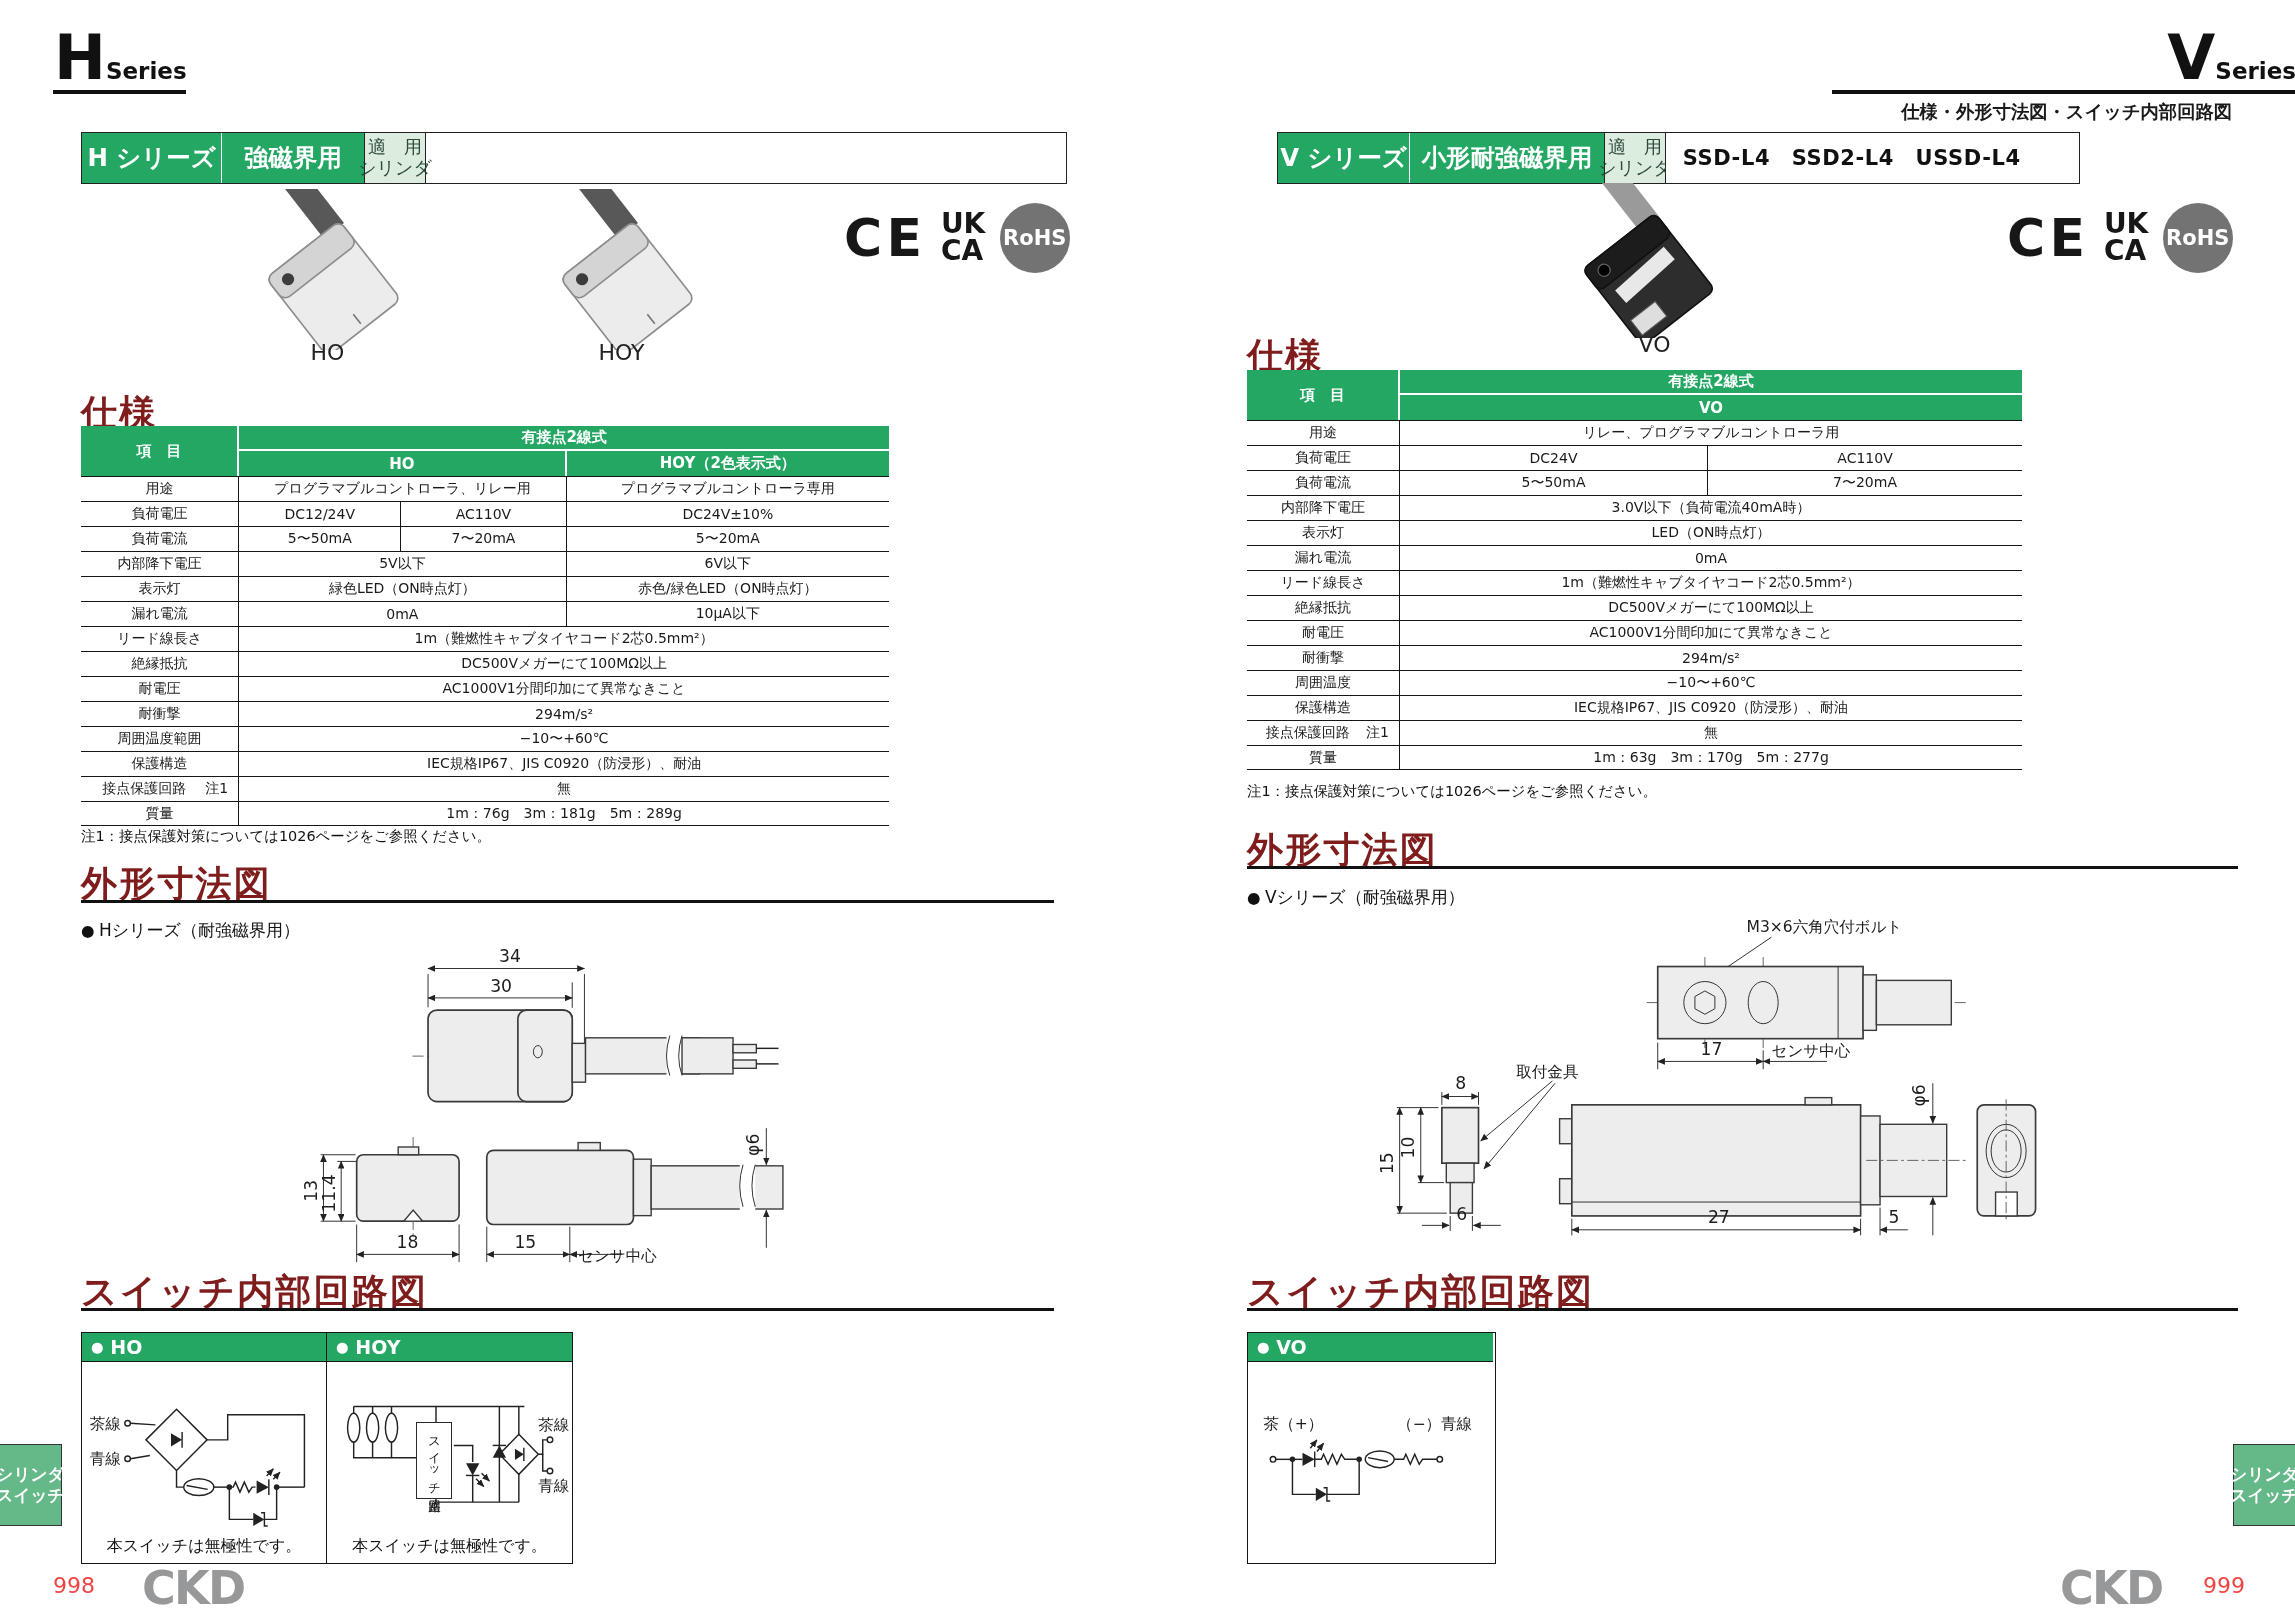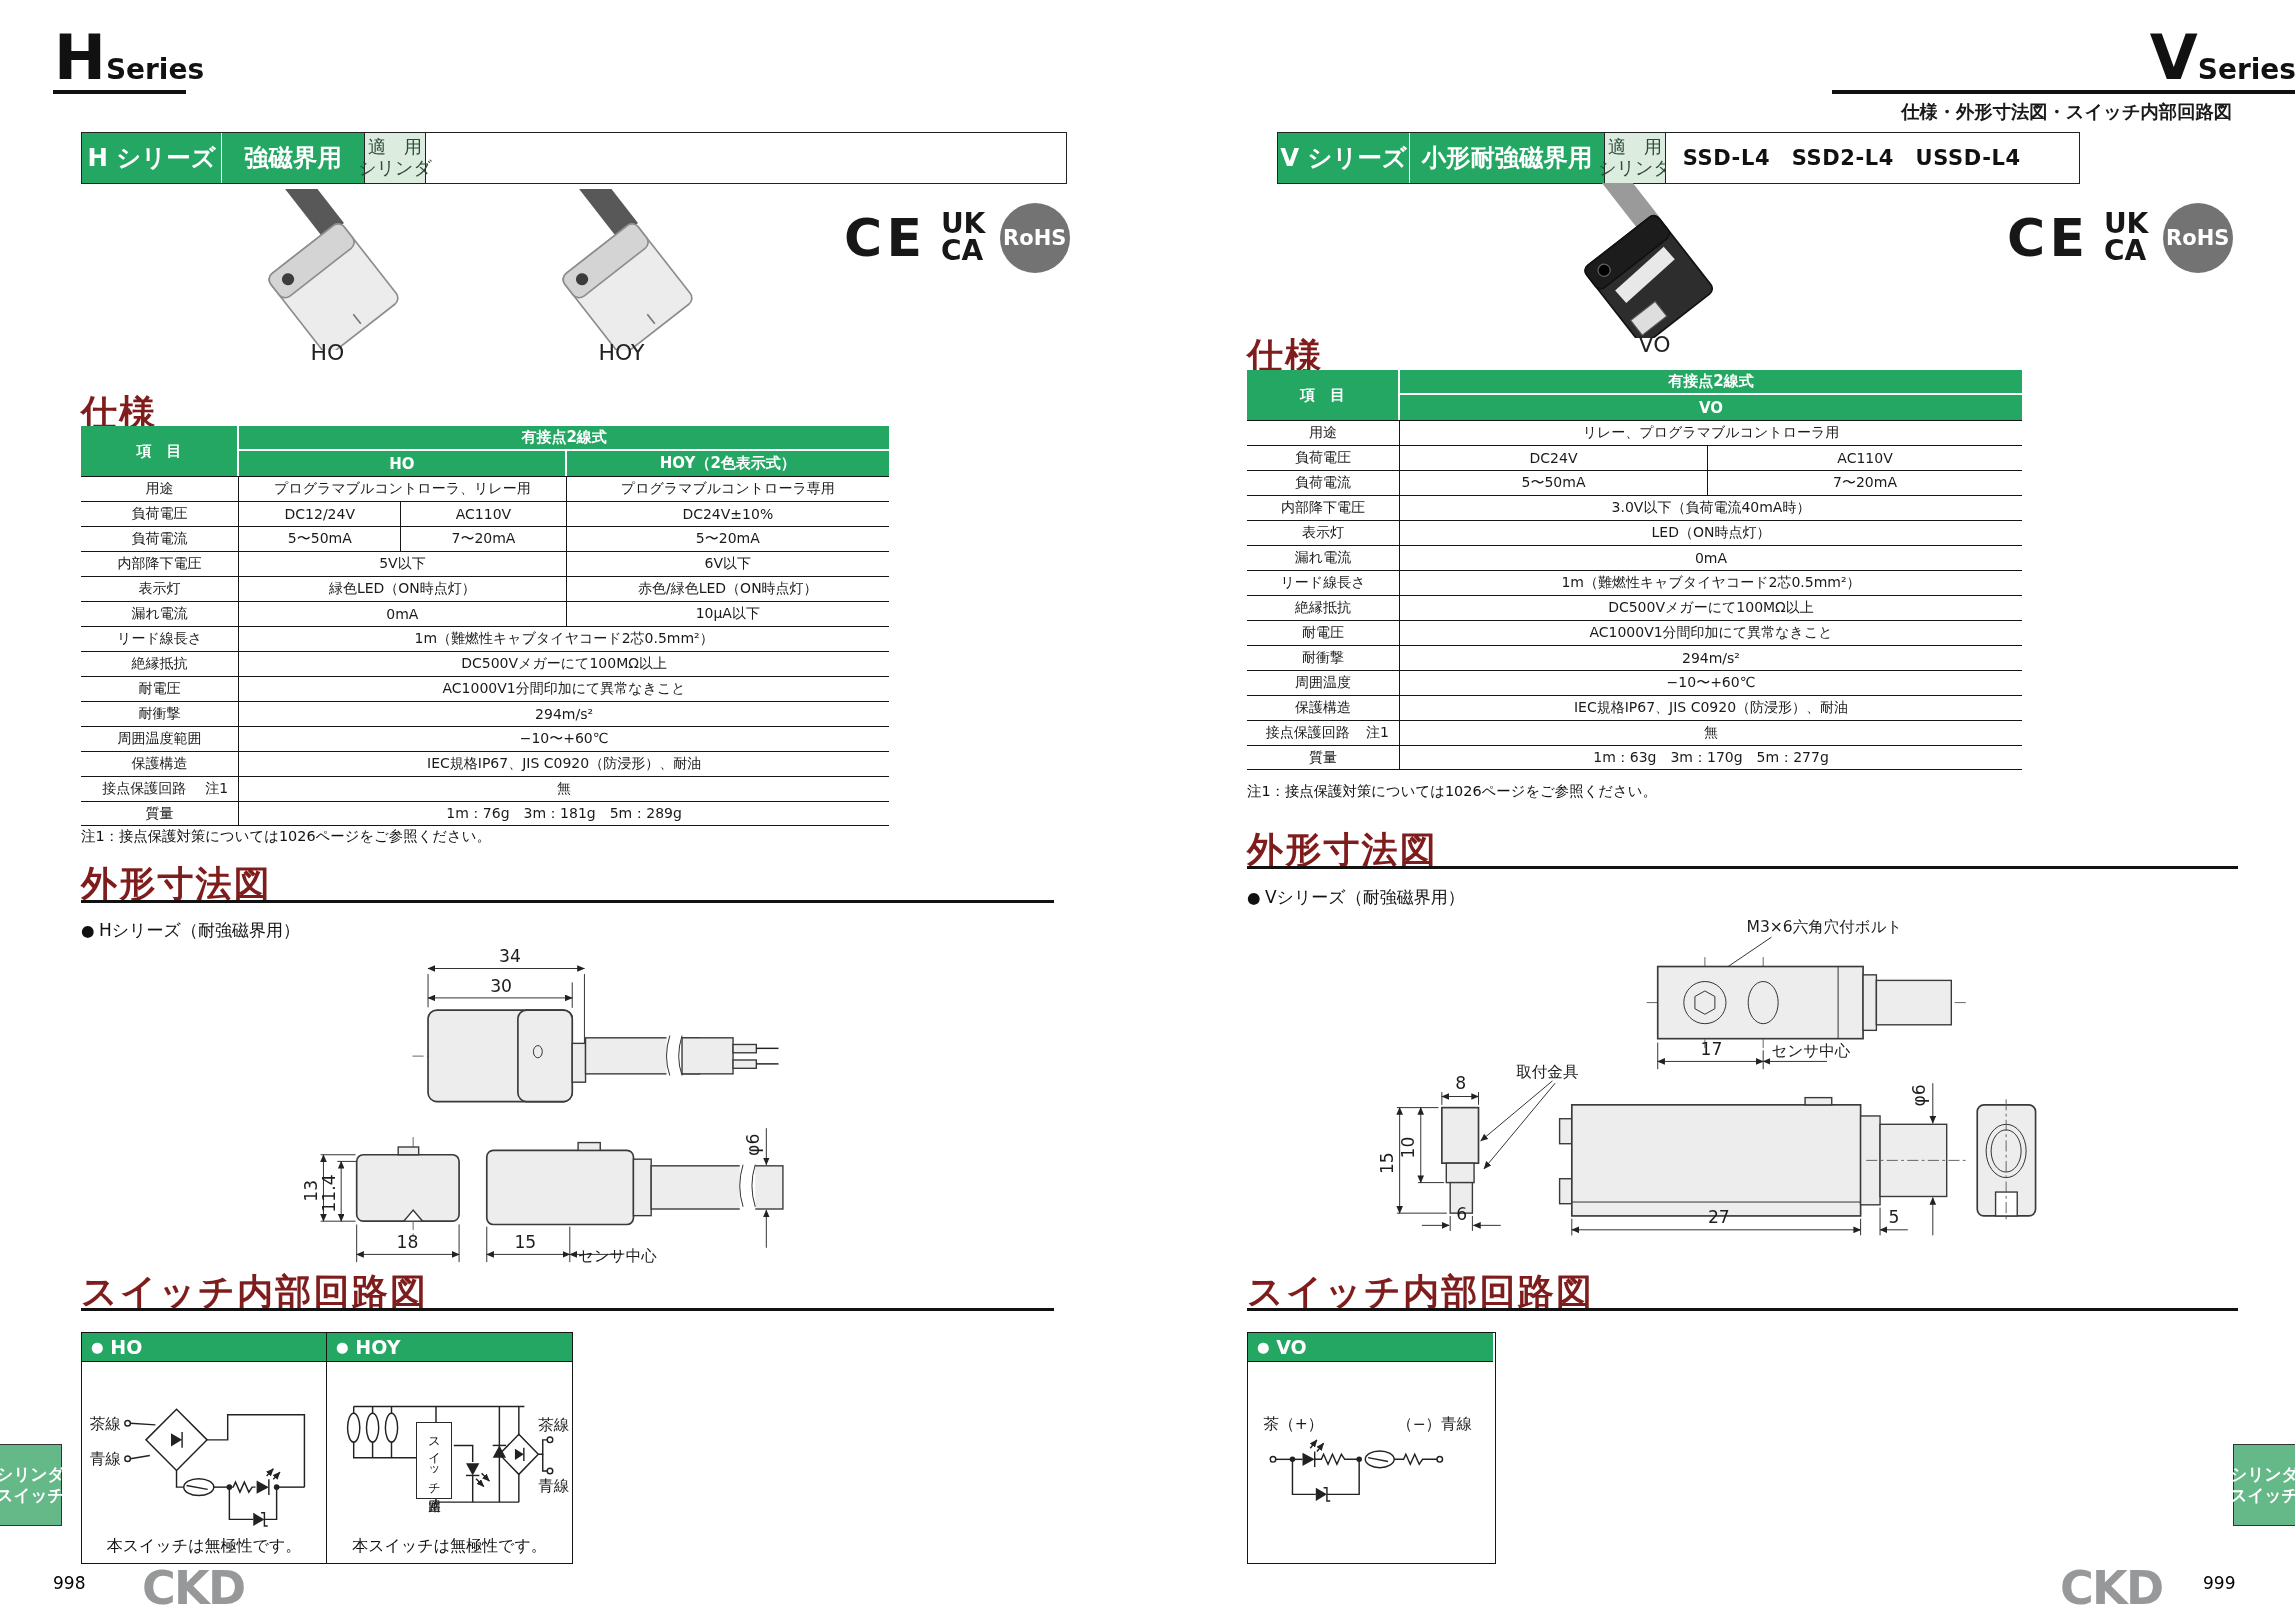--- a/index.html
+++ b/index.html
@@ -3,21 +3,21 @@
 <meta charset="utf-8">
 <style>
   html,body{margin:0;padding:0;background:#fff;}
   body{font-family:"DejaVu Sans","Liberation Sans",sans-serif;color:#1a1a1a;}
   #canvas{position:relative;width:2295px;height:1623px;background:#ffffff;overflow:hidden;}
   .abs{position:absolute;}
 
   
   .series-title{font-weight:bold;color:#111;white-space:nowrap;}
   .series-title .big{font-size:62px;line-height:1;}
-  .series-title .small{font-size:28px;font-weight:bold;}
+  .series-title .small{font-size:23px;font-weight:bold;}
   .title-rule{background:#111;height:3.9px;}
   .page-subtitle{font-size:18.3px;font-weight:bold;text-align:right;white-space:nowrap;}
 
   
   .product-bar{display:flex;height:52px;border:1.1px solid #222;box-sizing:border-box;background:#fff;}
   .pb-cell{display:flex;align-items:center;justify-content:center;box-sizing:border-box;}
   .pb-green{background:#23a763;color:#fff;font-size:24.4px;font-weight:bold;border-right:1.7px solid #fff;white-space:nowrap;}
   .pb-light{background:#dcede0;color:#2c4a38;flex-direction:column;font-size:18px;line-height:1.15;border-right:1.1px solid #222;border-left:1.1px solid #222;white-space:nowrap;}
   .pb-models{flex:1;background:#fff;color:#111;font-size:21px;font-weight:bold;justify-content:flex-start;padding-left:16.7px;letter-spacing:0.6px;white-space:nowrap;}
 
@@ -51,21 +51,21 @@
   
   .circuit-box{display:flex;border:1.7px solid #151515;box-sizing:border-box;background:#fff;}
   .circuit-half{position:relative;box-sizing:border-box;}
   .circuit-half + .circuit-half{border-left:1.7px solid #151515;}
   .circuit-header{height:29px;background:#23a763;border-bottom:1.7px solid #151515;display:flex;align-items:center;padding-left:9px;box-sizing:border-box;color:#fff;font-size:19px;font-weight:bold;gap:6.7px;white-space:nowrap;}
   .circuit-header .dot{font-size:14.4px;}
   .circuit-caption{position:absolute;left:0;right:0;bottom:5.6px;text-align:center;font-size:16px;color:#111;white-space:nowrap;}
   .vtext-box{position:absolute;border:1.7px solid #2a2a2a;background:#fff;writing-mode:vertical-rl;display:flex;align-items:center;justify-content:center;font-size:12.2px;color:#111;letter-spacing:1.1px;}
 
   
-  .page-num{font-size:17px;color:#000000;}
+  .page-num{font-size:22px;color:#ef4444;}
   .ckd-logo{font-size:46px;font-weight:900;color:#97989a;letter-spacing:-1.7px;}
   .side-tab{background:#65b888;color:#fff;font-size:16.7px;font-weight:bold;line-height:1.25;display:flex;flex-direction:column;align-items:center;justify-content:center;box-sizing:border-box;white-space:nowrap;}
   .tab-left{border:1.1px solid #333;border-left:none;}
   .tab-right{border:1.1px solid #333;border-right:none;}
 
   
   svg .body-fill{fill:#ededed;stroke:#3a3a3a;stroke-width:3;}
   svg .body-fill2{fill:#ededed;stroke:#3a3a3a;stroke-width:2.5;}
   svg .thin{stroke:#333;stroke-width:1.8;fill:none;}
   svg .wire{stroke:#222;stroke-width:2.6;fill:none;}

